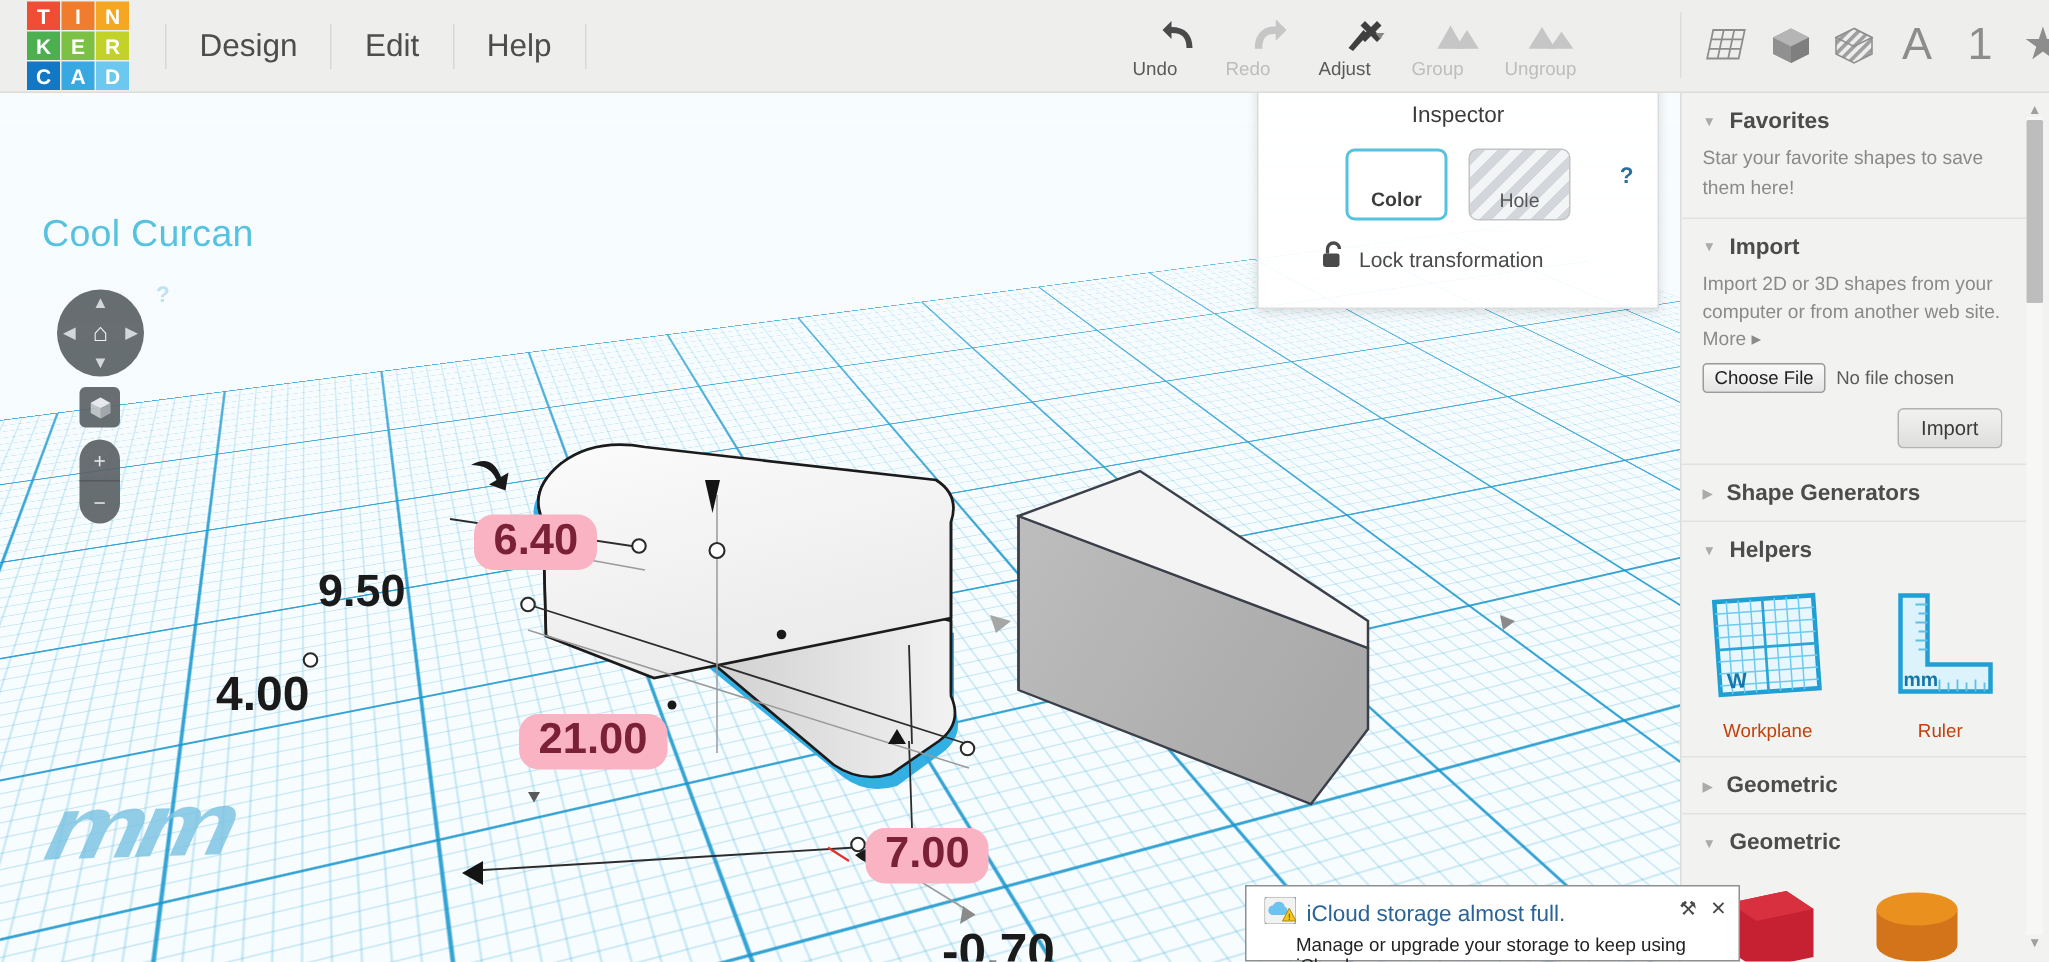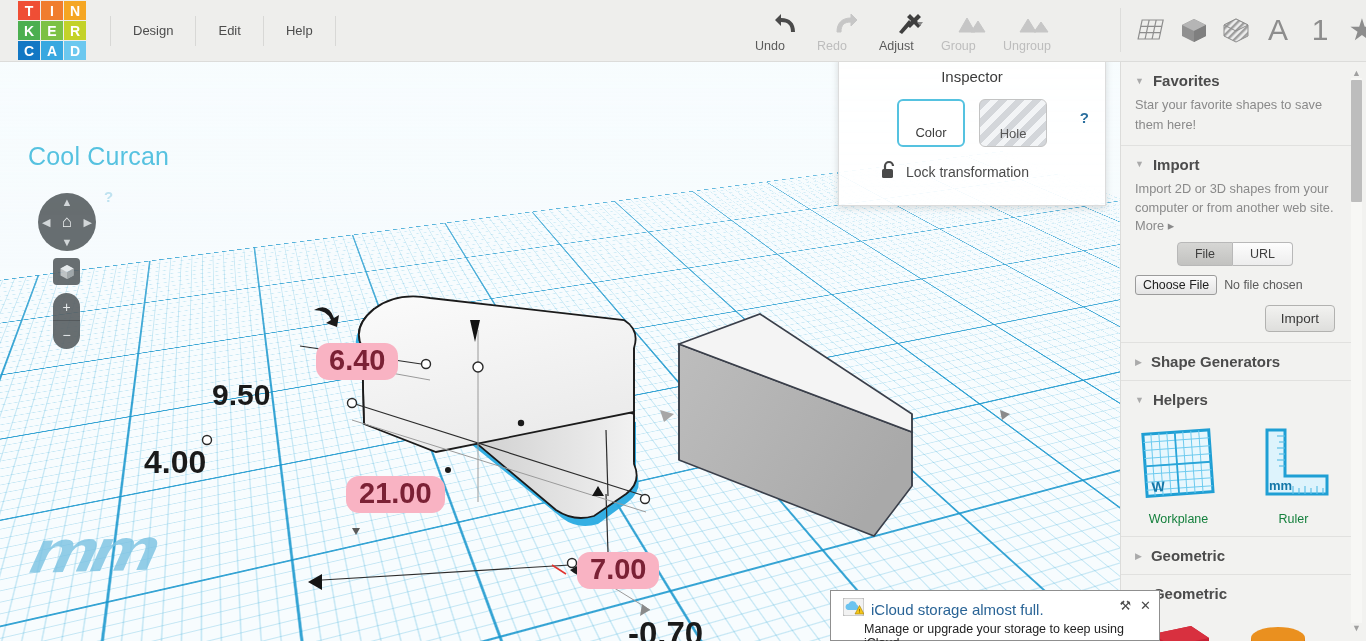--- a/index.html
+++ b/index.html
@@ -27,21 +27,21 @@
     gap: 1px;
   }
   .logo span {
     display: flex; align-items: center; justify-content: center;
     color: #fff; font-weight: bold; font-size: 14px;
     font-family: "Liberation Sans", sans-serif;
   }
   .menus { display: flex; align-items: center; margin-left: 24px; height: 100%; }
   .menu-item {
     padding: 0 22px; height: 30px; line-height: 30px;
-    font-size: 13px; color: #4d4d4d;
+    font-size: 21px; color: #4d4d4d;
     border-right: 1px solid #d8d8d6;
     cursor: pointer;
   }
   .menu-item:first-child { border-left: 1px solid #d8d8d6; }
 
   .tools { position: absolute; left: 755px; top: 5px; display: flex; }
   .tool {
     width: 62px; display: flex; flex-direction: column;
     justify-content: flex-start;
     cursor: pointer; padding-top: 6px;
@@ -172,21 +172,21 @@
     background: rgba(255,255,255,0.93);
     border: 1px solid #dcdcdc;
     box-shadow: 0 2px 7px rgba(0,0,0,0.14);
     z-index: 40;
   }
   .insp-title { text-align: center; font-size: 15px; color: #3b3b3b; margin-top: 11px; }
   .insp-row { display: flex; justify-content: center; gap: 14px; margin-top: 14px; }
   .swatch {
     width: 68px; height: 48px; border-radius: 6px;
     display: flex; align-items: flex-end; justify-content: center;
-    font-size: 13px; padding-bottom: 5px; cursor: pointer;
+    font-size: 13px; padding-bottom: 5px; cursor: pointer; font-weight: bold;
   }
   .swatch.color { background: #ffffff; border: 2px solid #55c2e0; color: #3c3c3c; }
   .swatch.hole {
     border: 1px solid #c3c3c3; color: #565656; font-weight: normal;
     background: repeating-linear-gradient(-45deg, #d3d6da 0 6px, #f2f4f6 6px 12px);
   }
   .insp-help { position: absolute; right: 16px; top: 52px; color: #2b6f9e; font-weight: bold; font-size: 15px; cursor:pointer; }
   .insp-lock { display: flex; align-items: center; gap: 9px; margin: 13px 0 0 42px; }
   .insp-lock .lt { font-size: 14px; color: #4a4a4a; }
 
@@ -228,21 +228,21 @@
   .nofile { font-size: 12.4px; color: #5b5b5b; }
   .importbtn {
     float: right; margin-top: 10px;
     font-size: 13.5px; padding: 5px 15px; color: #3a3a3a;
     background: linear-gradient(to bottom,#f2f2f0,#dededc);
     border: 1px solid #b2b2b0; border-radius: 4px; cursor: pointer;
   }
 
   .helpers { display: flex; justify-content: space-around; margin-top: 10px; }
   .helper { width: 100px; text-align: center; cursor: pointer; }
-  .helper .hl { font-size: 12.5px; color: #15803d; margin-top: 4px; }
+  .helper .hl { font-size: 12.5px; color: #c2410c; margin-top: 4px; }
 
   .geo-shapes { display: flex; gap: 26px; padding: 12px 0 0 26px; }
 
   .sb-scroll {
     position: absolute; right: 4px; top: 6px; width: 11px; height: 565px;
   }
   .sb-scroll .track { position:absolute; top:10px; bottom:10px; left:0; width:11px; background:#f7f7f5; }
   .sb-scroll .thumb { position:absolute; top: 12px; left:0; width:11px; height:122px; background:#bdbdbd; border-radius:1px; }
   .sb-scroll .aup, .sb-scroll .adn { position:absolute; left:1px; color:#a0a0a0; font-size:9px; }
   .sb-scroll .aup { top:0; } .sb-scroll .adn { bottom:0; }
@@ -521,24 +521,20 @@
       </div>
 
       <div class="sb-sec">
         <div class="sb-head">
           <span class="tri">▼</span>
           <span class="ht">Import</span>
         </div>
         <div class="sb-body">
           <p>Import 2D or 3D shapes from your computer or from another web site.</p>
           <div class="more">More ▸</div>
-          <div class="seg">
-            <div class="on">File</div>
-            <div class="off">URL</div>
-          </div>
           <div class="filerow">
             <div class="chooser">Choose File</div>
             <div class="nofile">No file chosen</div>
           </div>
           <div style="overflow:hidden">
             <div class="importbtn">Import</div>
           </div>
         </div>
       </div>
 

